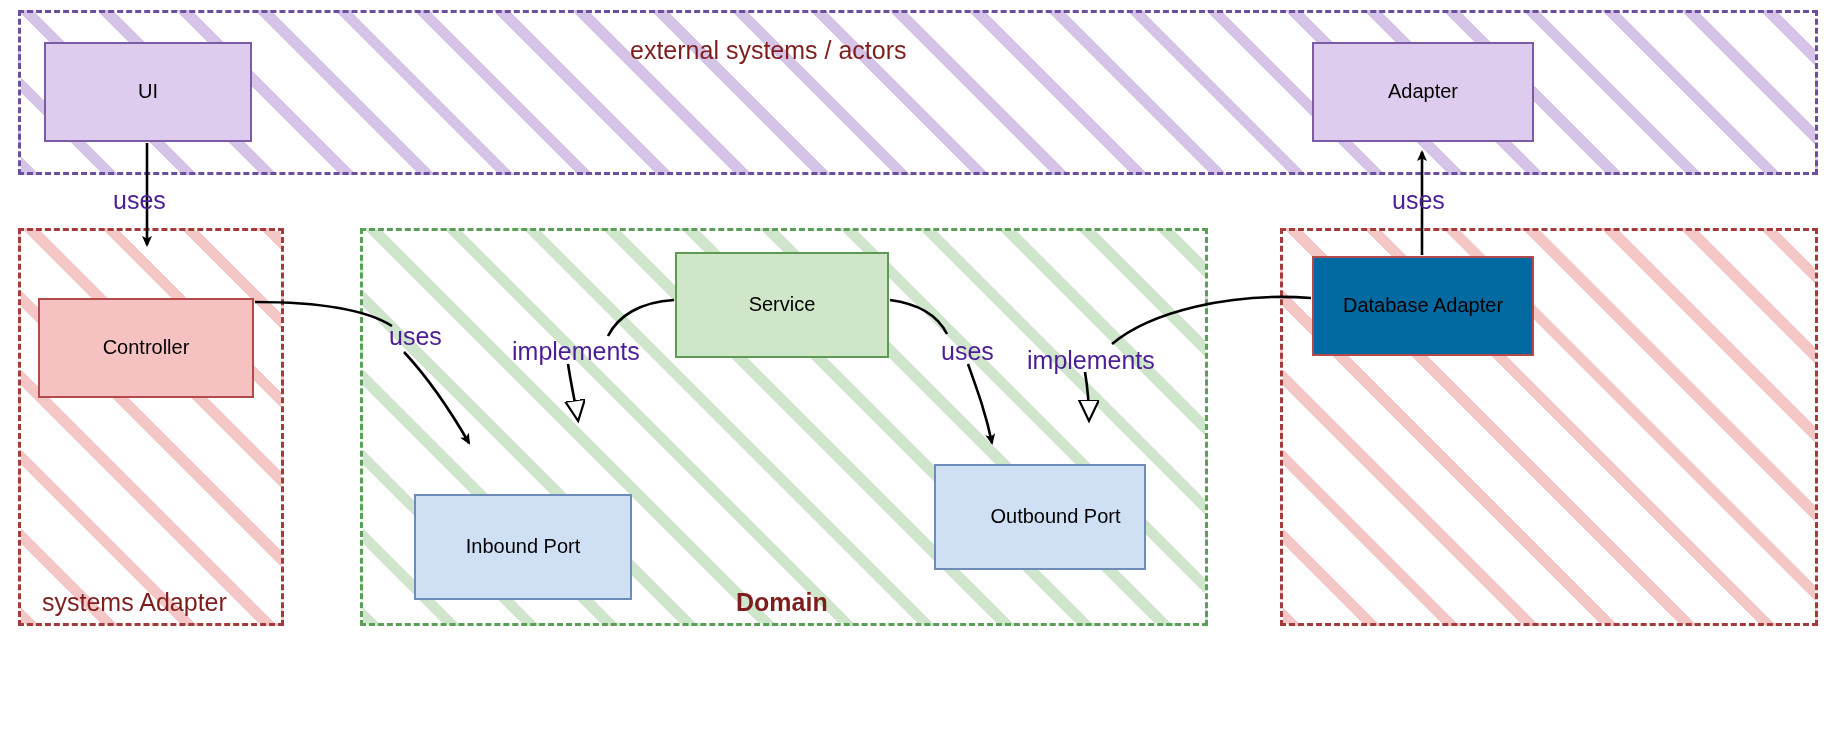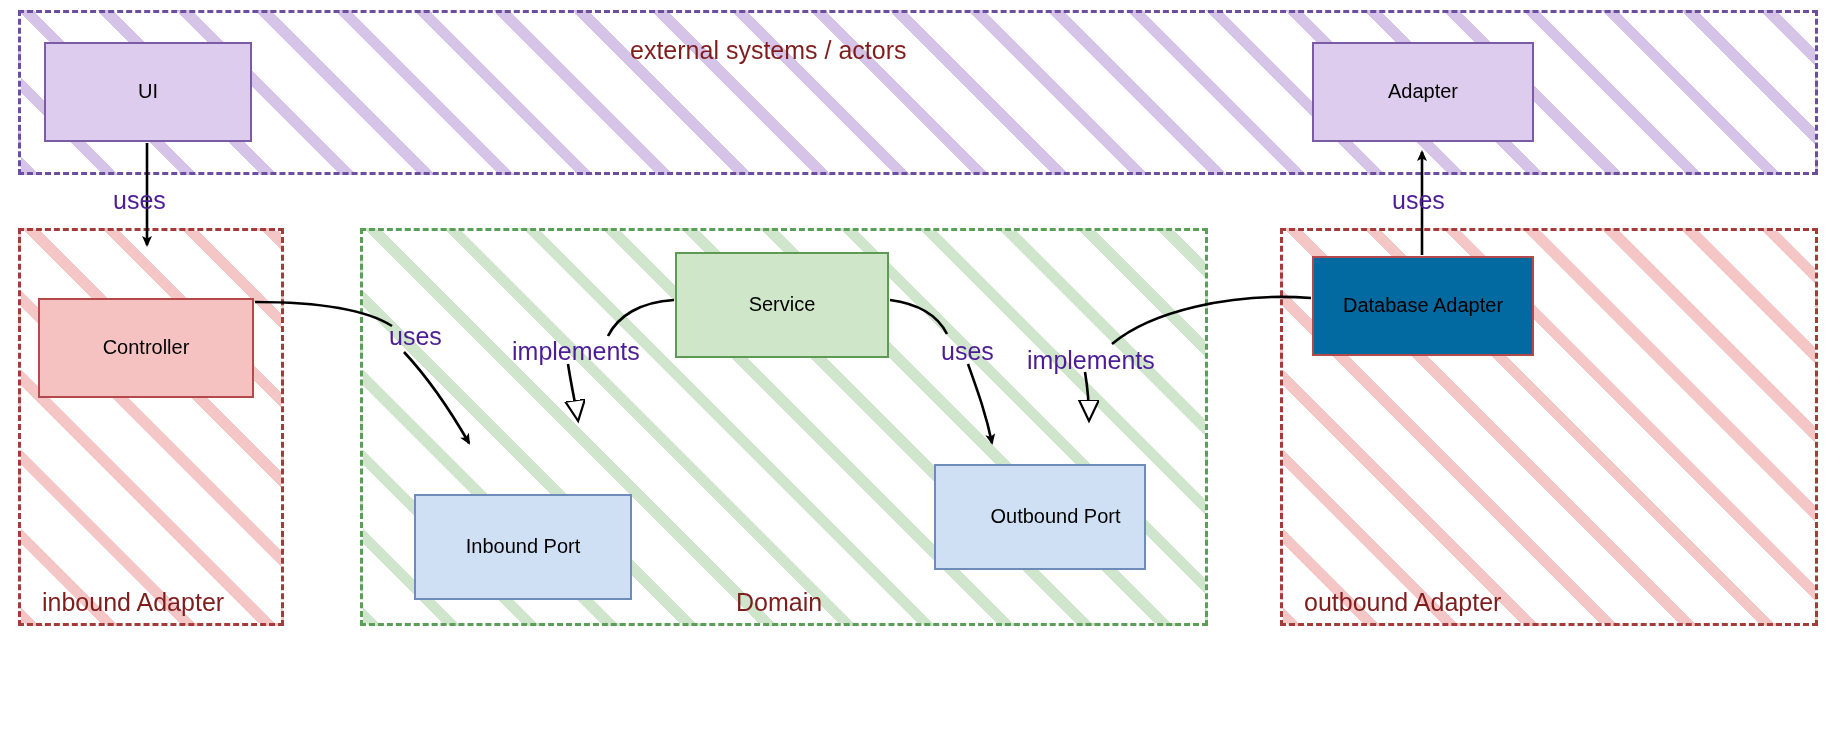--- a/index.html
+++ b/index.html
@@ -26,27 +26,26 @@
 </style>
 </head>
 <body>
 
 <div id="stage">
 
   <div class="zone" id="zone-external" style="left: 18px; top: 10px; width: 1800px; height: 165px; border: 3px dashed rgb(107, 78, 158); background-image: repeating-linear-gradient(45deg, rgb(213, 195, 232) 0px, rgb(213, 195, 232) 11px, rgba(255, 255, 255, 0) 11px, rgba(255, 255, 255, 0) 56px); background-color: rgb(255, 255, 255);"></div>
   <div class="zone-label" id="zonelabel-external" style="left: 630px; top: 36px;">external systems / actors</div>
 
   <div class="zone" id="zone-inbound" style="left: 18px; top: 228px; width: 266px; height: 398px; border: 3px dashed rgb(163, 59, 59); background-image: repeating-linear-gradient(45deg, rgb(245, 198, 198) 0px, rgb(245, 198, 198) 11px, rgba(255, 255, 255, 0) 11px, rgba(255, 255, 255, 0) 56px); background-color: rgb(255, 255, 255);"></div>
-  <div class="zone-label" id="zonelabel-inbound" style="left: 42px; top: 588px;">inbound Adapter</div>
+  <div class="zone-label" id="zonelabel-inbound" style="left: 42px; top: 588px;">systems Adapter</div>
 
   <div class="zone" id="zone-domain" style="left: 360px; top: 228px; width: 848px; height: 398px; border: 3px dashed rgb(90, 158, 87); background-image: repeating-linear-gradient(45deg, rgb(207, 230, 204) 0px, rgb(207, 230, 204) 11px, rgba(255, 255, 255, 0) 11px, rgba(255, 255, 255, 0) 56px); background-color: rgb(255, 255, 255);"></div>
-  <div class="zone-label" id="zonelabel-domain" style="left: 736px; top: 588px;">Domain</div>
+  <div class="zone-label" id="zonelabel-domain" style="left: 736px; top: 588px; font-weight: bold;">Domain</div>
 
   <div class="zone" id="zone-outbound" style="left: 1280px; top: 228px; width: 538px; height: 398px; border: 3px dashed rgb(163, 59, 59); background-image: repeating-linear-gradient(45deg, rgb(245, 198, 198) 0px, rgb(245, 198, 198) 11px, rgba(255, 255, 255, 0) 11px, rgba(255, 255, 255, 0) 56px); background-color: rgb(255, 255, 255);"></div>
-  <div class="zone-label" id="zonelabel-outbound" style="left: 1304px; top: 588px;">outbound Adapter</div>
 
   <svg id="edges" viewBox="0 0 1836 747">
     <defs>
       <marker id="arrow-solid" markerWidth="14" markerHeight="14" refX="9" refY="5" orient="auto" markerUnits="userSpaceOnUse">
         <path d="M0,0 L11,5 L0,10 L2.6,5 Z" fill="#000"></path>
       </marker>
       <marker id="arrow-hollow" markerWidth="26" markerHeight="26" refX="20" refY="10" orient="auto" markerUnits="userSpaceOnUse">
         <path d="M0,0 L21,10 L0,20 Z" fill="#ffffff" stroke="#000" stroke-width="2.2"></path>
       </marker>
     </defs>

